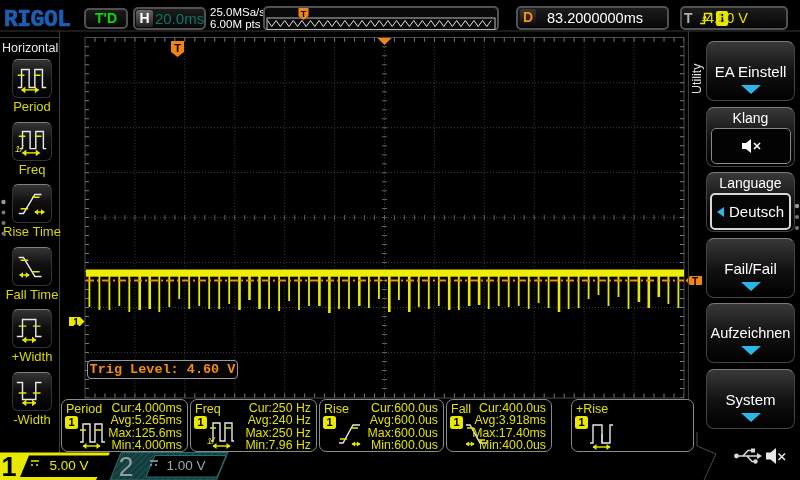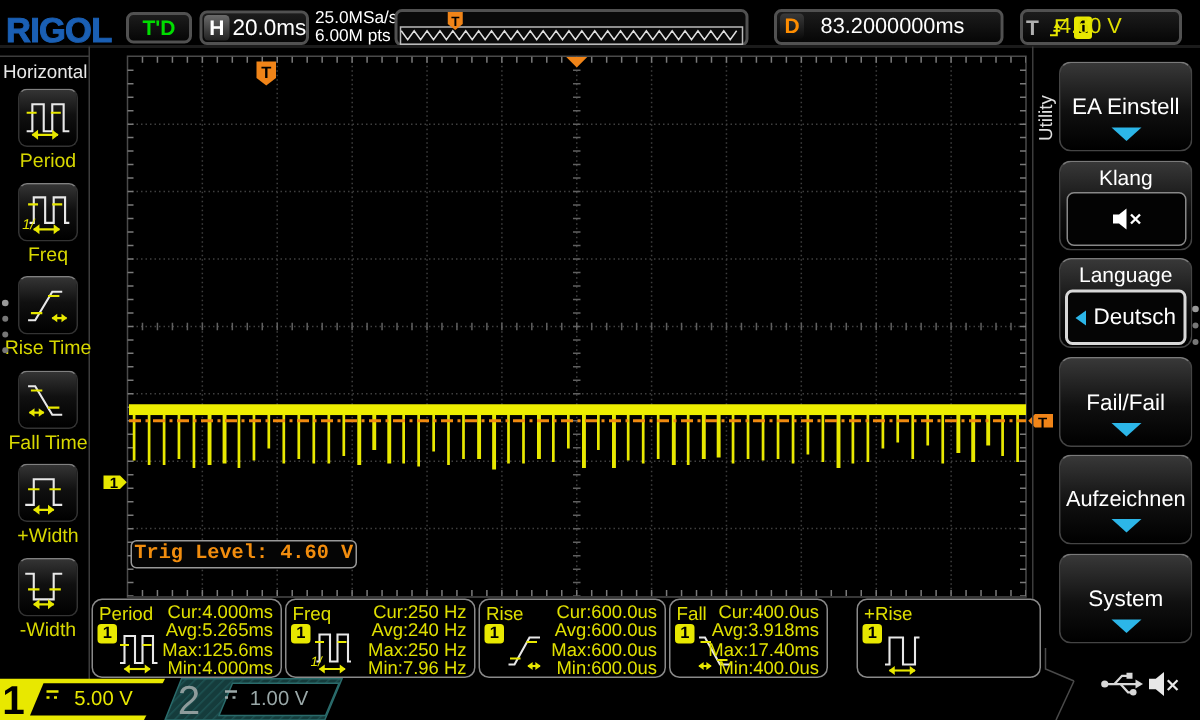--- a/index.html
+++ b/index.html
@@ -12,27 +12,27 @@
 .tri{width:0;height:0;border-left:10px solid transparent;border-right:10px solid transparent;border-top:9px solid #2cb6e8;margin:0 auto}
 .panel{position:absolute;top:399px;height:53px;background:#000;border:1px solid #8a8a8a;border-radius:7px;color:#e0e000}
 .pv{position:absolute;right:5px;font-size:12.3px;text-align:right;line-height:12.45px;white-space:pre}
 .sideicon{position:absolute;left:12px;width:40px;height:39px;border-radius:6px;
  background:linear-gradient(#343434,#101010 45%,#000);border:1px solid #333;border-top:1px solid #808080}
 .sidelab{position:absolute;left:0;width:64px;text-align:center;color:#d8d800;font-size:13px}
 </style></head>
 <body>
 
 <div class="abs" style="left:0;top:0;width:800px;height:30px;background:#000"></div>
-<div class="abs" style="left:4px;top:7px;width:76px;color:#1a5fb4;font-family:Liberation Sans, sans-serif;font-weight:bold;font-size:23px;letter-spacing:-0.5px;-webkit-text-stroke:0.7px #1a5fb4">RIGOL</div>
+<div class="abs" style="left:4px;top:7px;width:76px;color:#1a5fb4;font-family:Liberation Mono, monospace;font-weight:bold;font-size:23px;letter-spacing:-0.5px;-webkit-text-stroke:0.7px #1a5fb4">RIGOL</div>
 <div class="tbox" style="left:84px;top:8px;width:44px;height:21px;border-width:2px"></div>
 <div class="abs" style="left:84px;top:10px;width:44px;text-align:center;color:#00dd00;font-weight:bold;font-size:14px">T'D</div>
 
 <div class="tbox" style="left:133px;top:7px;width:73px;height:23px"></div>
 <div class="abs" style="left:136px;top:10px;width:17px;height:17px;background:linear-gradient(#6a6a6a,#222);border-radius:3px;color:#fff;font-weight:bold;font-size:14px;text-align:center;line-height:17px">H</div>
-<div class="abs" style="left:155px;top:10px;width:48px;text-align:left;color:#ffffff;font-size:15px">20.0ms</div>
+<div class="abs" style="left:155px;top:10px;width:48px;text-align:left;color:#0f766e;font-size:15px">20.0ms</div>
 <div class="abs" style="left:210px;top:6px;color:#fff;font-size:11.5px;line-height:12px">25.0MSa/s<br>6.00M pts</div>
 
 <div class="tbox" style="left:263px;top:6px;width:236px;height:25px;border-width:2px;background:#0a0a0a"></div>
 <svg class="abs" style="left:0;top:0" width="800" height="36" viewBox="0 0 800 36">
 <rect x="267" y="18" width="228" height="11.5" fill="none" stroke="#bbb" stroke-width="1"></rect>
 <polyline points="267.5,20.5 271.8,26.5 276.1,20.5 280.4,26.5 284.7,20.5 289.0,26.5 293.3,20.5 297.6,26.5 301.9,20.5 306.2,26.5 310.5,20.5 314.8,26.5 319.1,20.5 323.4,26.5 327.7,20.5 332.0,26.5 336.3,20.5 340.6,26.5 344.9,20.5 349.2,26.5 353.5,20.5 357.8,26.5 362.1,20.5 366.4,26.5 370.7,20.5 375.0,26.5 379.3,20.5 383.6,26.5 387.9,20.5 392.2,26.5 396.5,20.5 400.8,26.5 405.1,20.5 409.4,26.5 413.7,20.5 418.0,26.5 422.3,20.5 426.6,26.5 430.9,20.5 435.2,26.5 439.5,20.5 443.8,26.5 448.1,20.5 452.4,26.5 456.7,20.5 461.0,26.5 465.3,20.5 469.6,26.5 473.9,20.5 478.2,26.5 482.5,20.5 486.8,26.5 491.1,20.5" fill="none" stroke="#e0e0e0" stroke-width="1"></polyline>
 <path d="M298.5 8h10v8l-5 4-5-4z" fill="#f08418"></path>
 <text x="303.5" y="17" fill="#000" font-size="9" font-weight="bold" text-anchor="middle">T</text>
 </svg>
 

